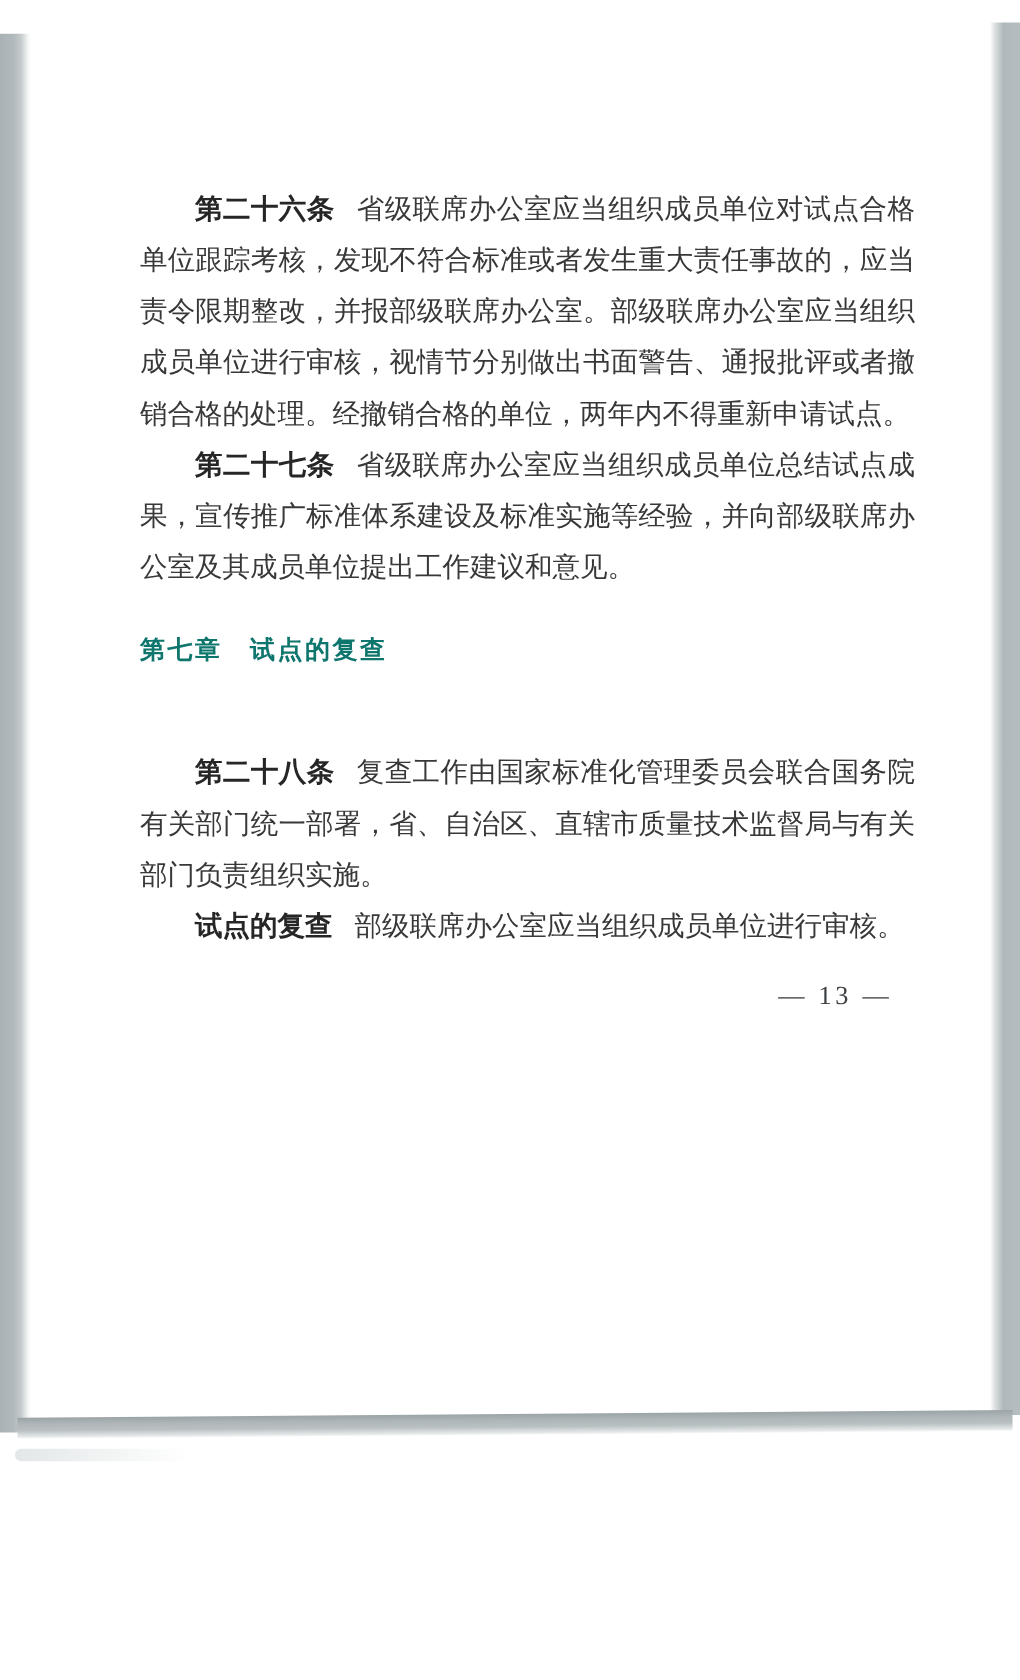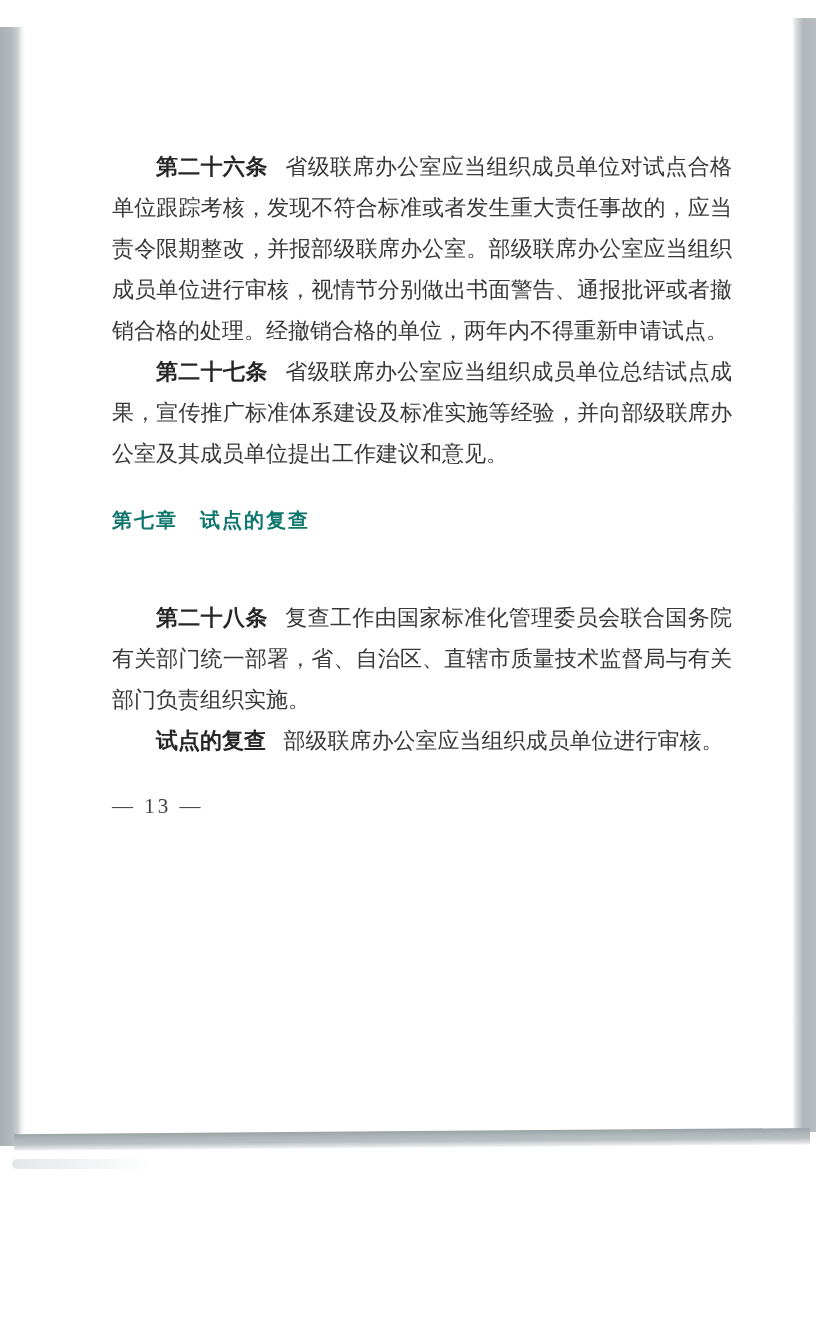--- a/index.html
+++ b/index.html
@@ -45,21 +45,22 @@
     margin-right: 0.8em;
   }
   .chapter-heading {
     font-family: "Liberation Sans", "DejaVu Sans", sans-serif;
     font-weight: 700; font-size: 20px; color: #0f766e;
     text-align: left; text-indent: 0;
     line-height: 41px; letter-spacing: 2px;
     margin: 26px 0 56px 0;
   }
   .page-number {
-    margin-top: 25px; padding-right: 18px;
+    margin-top: 15px; padding-right: 18px;
+    text-align: right;
     font-size: 21px; letter-spacing: 3px;
     color: #3d4144;
   }
 </style>
 </head>
 <body>
 
 <div>
 
   <div class="edge-left"></div>

